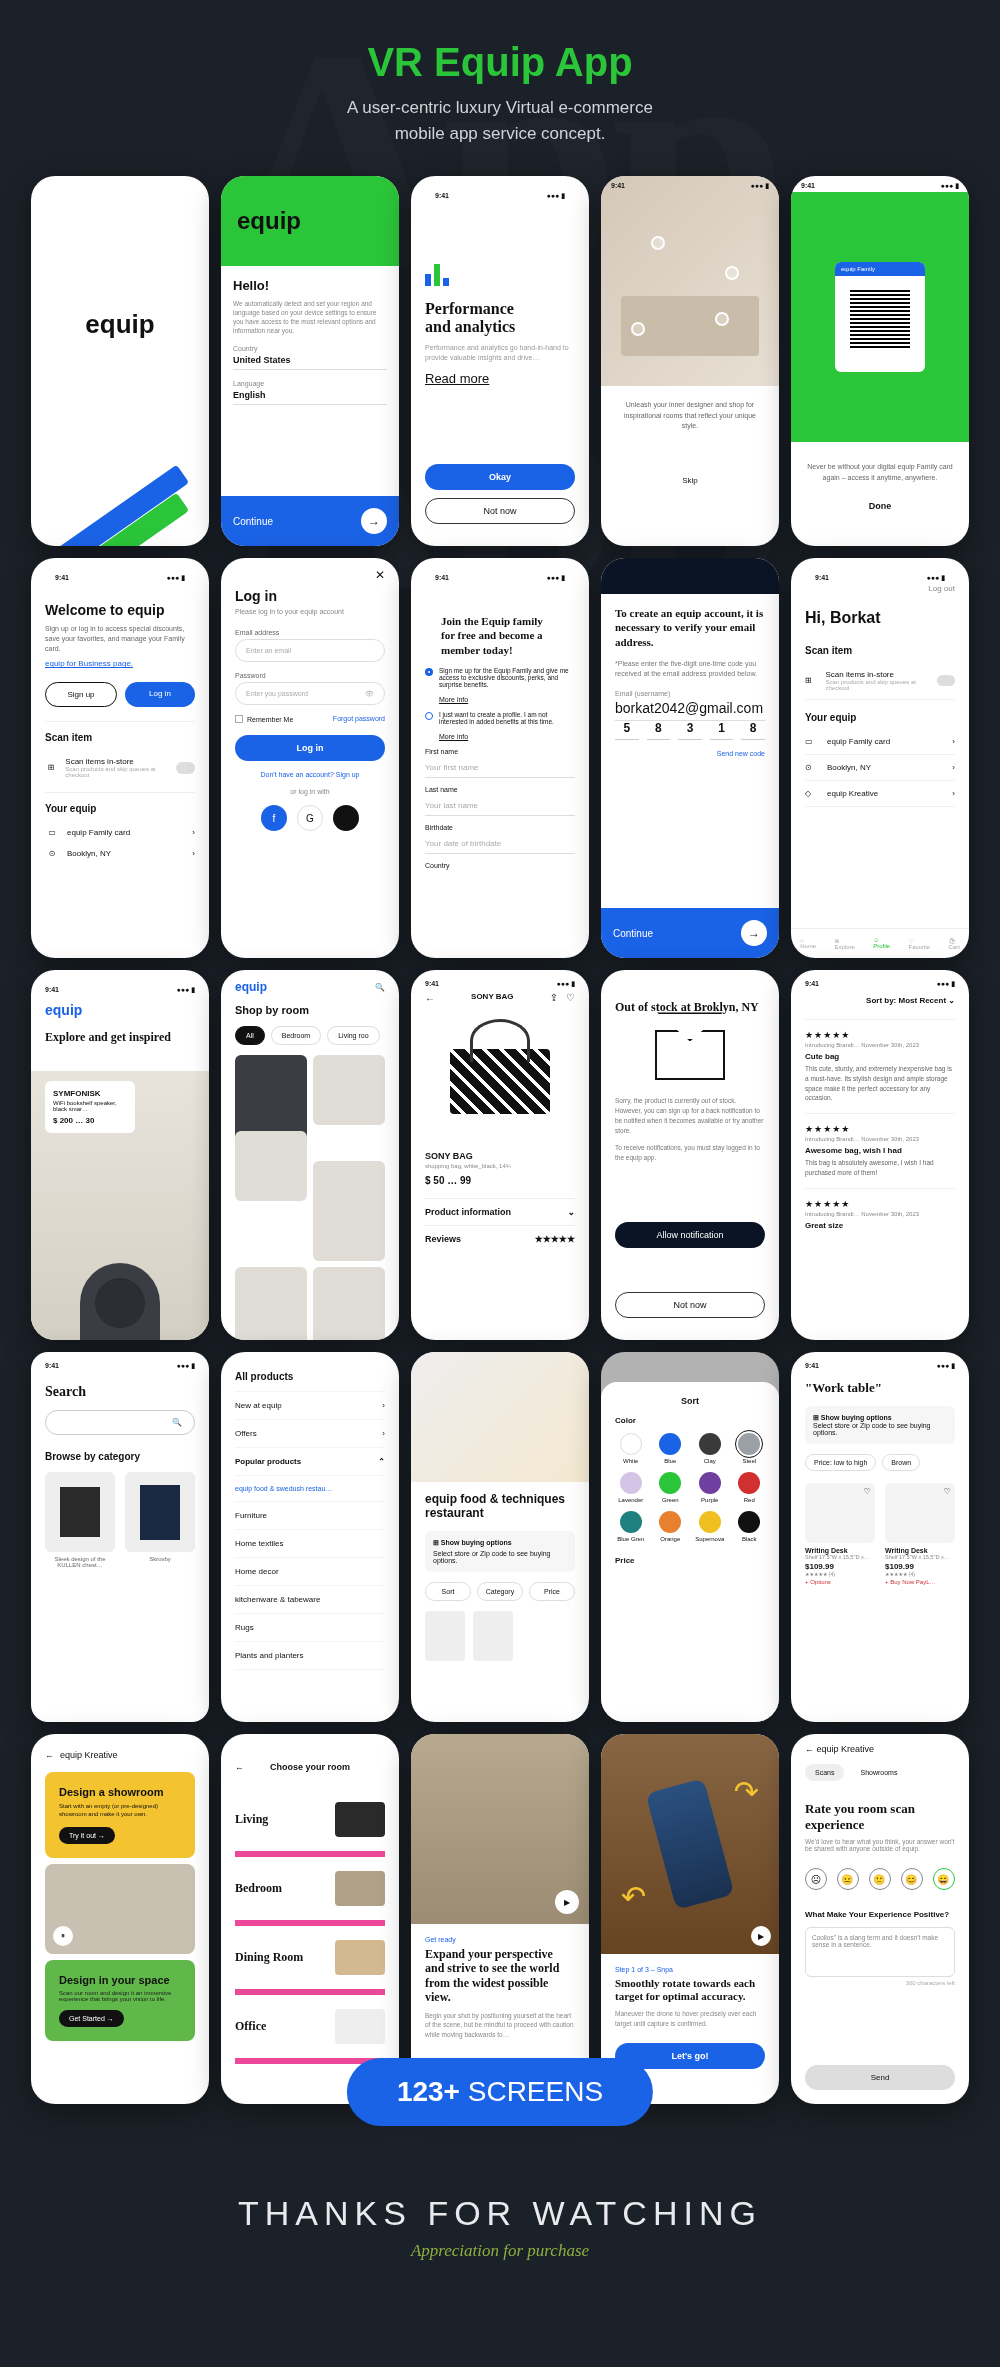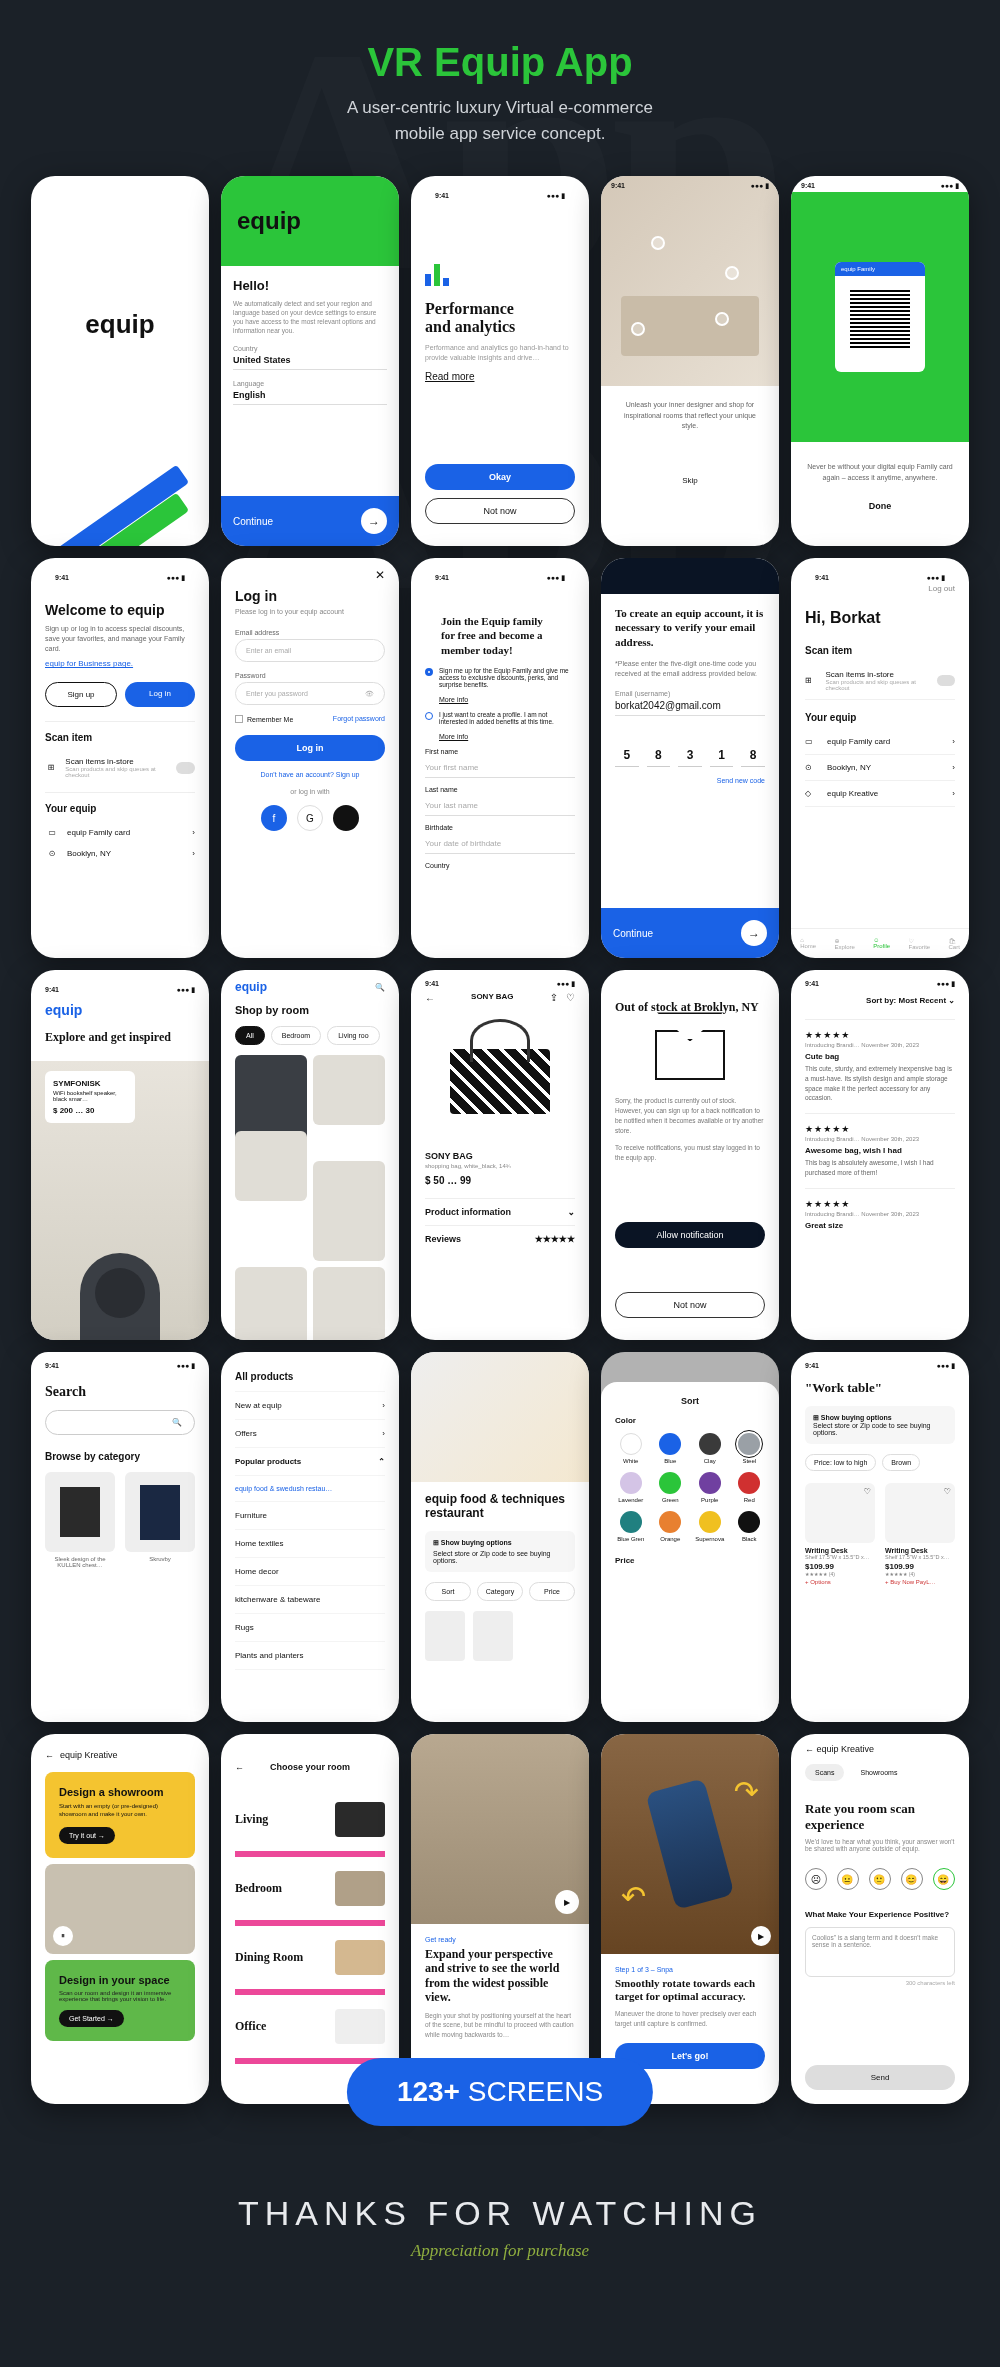--- a/index.html
+++ b/index.html
@@ -90,21 +90,21 @@
   .s-onboard .label { font-size: 7px; color: #888; margin-bottom: 3px; }
   .s-onboard .val { font-size: 9px; font-weight: 600; border-bottom: 1px solid #ddd; padding-bottom: 4px; }
   .s-onboard .bottom { position: absolute; bottom: 0; left: 0; right: 0; background: #1a62e6; height: 50px; display: flex; align-items: center; justify-content: space-between; padding: 0 12px; color: #fff; font-size: 10px; }
   .s-onboard .arrow { background: #fff; color: #111; width: 26px; height: 26px; border-radius: 50%; display: flex; align-items: center; justify-content: center; font-size: 12px; }
 
   .s-perf { padding: 10px 14px; }
   .s-perf .bars { display: flex; align-items: flex-end; gap: 3px; height: 24px; margin: 60px 0 14px; }
   .s-perf .bars div { width: 6px; }
   .s-perf h2 { font-size: 16px; font-weight: 800; line-height: 1.1; font-family: Georgia, serif; margin-bottom: 8px; }
   .s-perf .desc { font-size: 7px; color: #999; line-height: 1.4; margin-bottom: 8px;}
-  .s-perf .link { font-size: 10px; text-decoration: underline; }
+  .s-perf .link { font-size: 13px; text-decoration: underline; }
   .s-perf .actions { position: absolute; bottom: 14px; left: 14px; right: 14px; }
   .s-perf .actions > div { margin-bottom: 8px; }
 
   .s-room { padding: 0; }
   .s-room .img { height: 210px; background: linear-gradient(135deg,#d4c8b8,#e8e0d4); position: relative; }
   .s-room .bed { position: absolute; bottom: 30px; left: 20px; right: 20px; height: 60px; background: #c9bca8; border-radius: 4px; }
   .s-room .dots { position: absolute; inset: 0; }
   .s-room .dot { position: absolute; width: 14px; height: 14px; border: 2px solid #fff; border-radius: 50%; background: rgba(255,255,255,0.3);}
   .s-room .text { padding: 14px 20px; text-align: center; font-size: 7px; color: #666; line-height: 1.5; }
   .s-room .skip { text-align: center; font-size: 8px; margin-top: 30px; }
@@ -150,38 +150,38 @@
   .s-join .opt .radio.on { border-width: 3px;}
   .s-join .more { font-size: 7px; text-decoration: underline; margin-left: 14px; margin-bottom: 8px;}
   .s-join .flabel { font-size: 7px; margin: 8px 0 3px;}
   .s-join .finput { border-bottom: 1px solid #ddd; padding: 5px 0; font-size: 8px; color: #aaa;}
 
   .s-verify { padding: 10px 14px;}
   .s-verify .bar { height: 36px; background: #0a1424; margin: -10px -14px 12px; }
   .s-verify .title { font-size: 11px; font-weight: 700; line-height: 1.3; margin-bottom: 10px; font-family: Georgia,serif;}
   .s-verify .desc { font-size: 7px; color: #777; line-height: 1.4; margin-bottom: 12px;}
   .s-verify .elabel { font-size: 7px; color: #888; margin-bottom: 3px;}
-  .s-verify .email { font-size: 10px; border-bottom: 1px solid #ddd; padding-bottom: 4px; margin-bottom: 32px;}
+  .s-verify .email { font-size: 14px; border-bottom: 1px solid #ddd; padding-bottom: 4px; margin-bottom: 0;}
   .s-verify .code { display: flex; gap: 8px; margin-bottom: 10px;}
   .s-verify .code div { flex: 1; text-align: center; font-size: 12px; font-weight: 600; border-bottom: 1px solid #ccc; padding-bottom: 4px;}
   .s-verify .resend { text-align: right; font-size: 7px; color: #1a62e6; margin-bottom: 30px;}
 
   .s-hi { padding: 10px 14px;}
   .s-hi .logout { text-align: right; font-size: 8px; color: #888; margin-bottom: 16px;}
   .s-hi h2 { font-size: 16px; font-weight: 700; margin-bottom: 18px;}
   .s-hi .section-h { font-size: 10px; font-weight: 700; margin: 12px 0 6px;}
   .s-hi .row { display: flex; align-items: center; gap: 8px; font-size: 8px; padding: 8px 0; border-bottom: 1px solid #f0f0f0;}
   .s-hi .row .ico { width: 14px;}
   .s-hi .nav { position: absolute; bottom: 0; left: 0; right: 0; display: flex; justify-content: space-around; padding: 8px 0; border-top: 1px solid #eee; font-size: 6px; color: #aaa;}
   .s-hi .nav .item.active { color: #2bc53a;}
 
   .s-explore { padding: 10px 0 0;}
   .s-explore .logo { color: #1a62e6; font-weight: 800; font-size: 14px; padding: 6px 14px;}
   .s-explore h2 { font-size: 12px; font-weight: 700; padding: 6px 14px; font-family: Georgia, serif;}
-  .s-explore .hero-img { height: 312px; background: linear-gradient(#e8e4dc,#d0ccc0); position: relative; margin-top: 10px;}
+  .s-explore .hero-img { height: 312px; background: linear-gradient(#e8e4dc,#d0ccc0); position: relative; margin-top: 20px;}
   .s-explore .speaker { position: absolute; bottom: 20px; left: 50%; transform: translateX(-50%); width: 80px; height: 100px; background: #3a3e44; border-radius: 40px 40px 12px 12px;}
   .s-explore .speaker::after { content: ''; position: absolute; top: 15px; left: 15px; right: 15px; height: 50px; background: #2a2d32; border-radius: 30px;}
   .s-explore .card { position: absolute; top: 10px; left: 14px; background: #fff; padding: 8px; border-radius: 6px; width: 90px; font-size: 6px;}
   .s-explore .card .name { font-weight: 700; font-size: 8px; margin-bottom: 2px;}
   .s-explore .card .price { font-weight: 700; font-size: 8px; margin-top: 4px;}
 
   .s-shop { padding: 10px 14px;}
   .s-shop .header { display: flex; justify-content: space-between; align-items: center; margin-bottom: 10px;}
   .s-shop .logo { color: #1a62e6; font-weight: 800; font-size: 12px;}
   .s-shop h3 { font-size: 11px; font-weight: 700; margin-bottom: 10px;}

